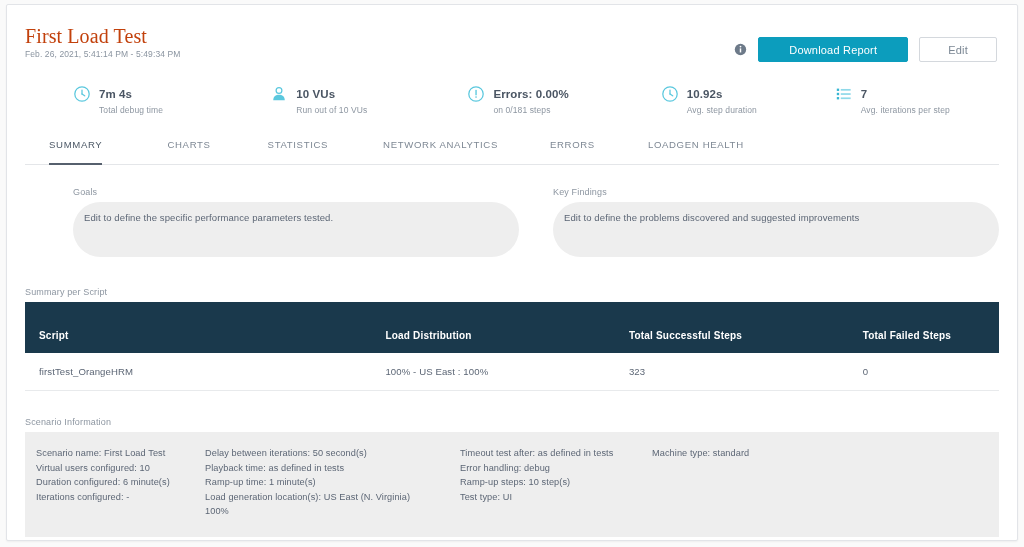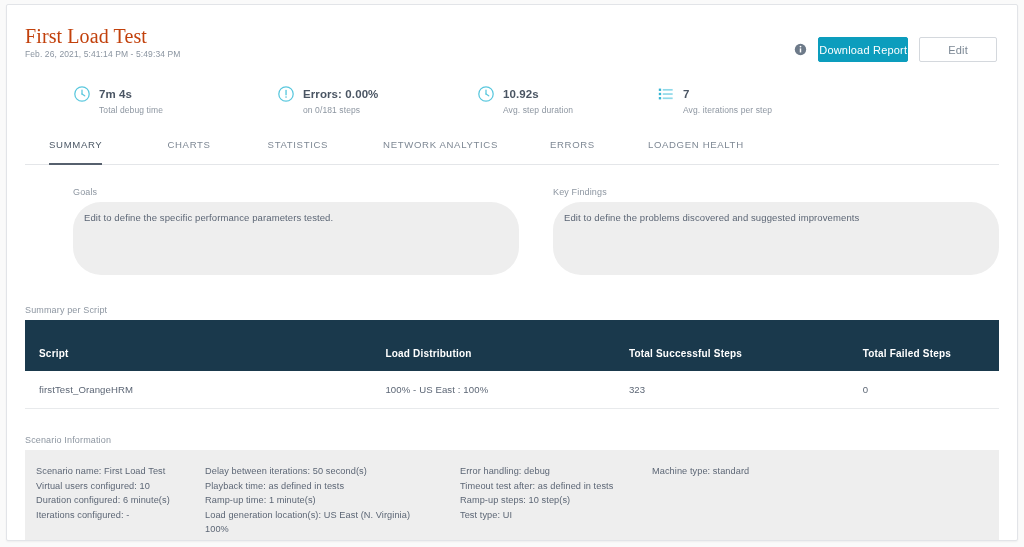--- a/index.html
+++ b/index.html
@@ -61,21 +61,21 @@
     font-size: 11px;
     letter-spacing: .2px;
     border-radius: 2px;
     cursor: pointer;
     white-space: nowrap;
   }
   .btn-primary {
     background: #0c9dbd;
     color: #ffffff;
     border: 1px solid #0c9dbd;
-    padding: 0 0;
+    padding: 0 30px;
     font-weight: 400;
   }
   .btn-secondary {
     background: #ffffff;
     color: #7b8794;
     border: 1px solid #d4d8dd;
     padding: 0 28px;
   }
 
   
@@ -163,21 +163,21 @@
     letter-spacing: .1px;
   }
 
   .two-col {
     display: flex;
     gap: 34px;
     margin-top: 22px;
     padding-left: 48px;
   }
   .col { flex: 1; }
-  .goals-box { height: 73px; border-radius: 28px; }
+  .goals-box { height: 55px; border-radius: 28px; }
 
   
   .tbl-wrap { margin-top: 30px; }
   .tbl { width: 100%; border-collapse: collapse; table-layout: fixed; }
   .tbl thead th {
     background: #1a394c;
     color: #ffffff;
     font-size: 10px;
     font-weight: 700;
     text-align: left;
@@ -250,20 +250,32 @@
           <line x1="10" y1="10" x2="10" y2="5.6" stroke="#5bc8de" stroke-width="1.4" stroke-linecap="round"></line>
           <line x1="10" y1="10" x2="13" y2="12" stroke="#5bc8de" stroke-width="1.4" stroke-linecap="round"></line>
         </svg>
       </span>
       <span class="metric-txt">
         <span class="metric-val">7m 4s</span>
         <div class="metric-lbl">Total debug time</div>
       </span>
     </div>
 
+    <div class="metric m2">
+      <span class="metric-icon">
+        <svg width="18" height="18" viewBox="0 0 20 20">
+          <circle cx="10" cy="6" r="3.2" fill="none" stroke="#5bc8de" stroke-width="1.4"></circle>
+          <path d="M3.6 17 C3.6 12.6 6.6 10.8 10 10.8 C13.4 10.8 16.4 12.6 16.4 17 Z" fill="#5bc8de"></path>
+        </svg>
+      </span>
+      <span class="metric-txt">
+        <span class="metric-val">10 VUs</span>
+        <div class="metric-lbl">Run out of 10 VUs</div>
+      </span>
+    </div>
 
     <div class="metric m3">
       <span class="metric-icon">
         <svg width="18" height="18" viewBox="0 0 20 20">
           <circle cx="10" cy="10" r="8" fill="none" stroke="#5bc8de" stroke-width="1.4"></circle>
           <rect x="9.3" y="5.4" width="1.5" height="6" fill="#5bc8de"></rect>
           <rect x="9.3" y="12.6" width="1.5" height="1.6" fill="#5bc8de"></rect>
         </svg>
       </span>
       <span class="metric-txt">
@@ -358,22 +370,22 @@
           <div class="sc-line">Iterations configured: -</div>
         </div>
         <div class="sc-col sc2">
           <div class="sc-line">Delay between iterations: 50 second(s)</div>
           <div class="sc-line">Playback time: as defined in tests</div>
           <div class="sc-line">Ramp-up time: 1 minute(s)</div>
           <div class="sc-line">Load generation location(s): US East (N. Virginia)
 100%</div>
         </div>
         <div class="sc-col sc3">
+          <div class="sc-line">Timeout test after: as defined in tests</div>
           <div class="sc-line">Error handling: debug</div>
-          <div class="sc-line">Timeout test after: as defined in tests</div>
           <div class="sc-line">Ramp-up steps: 10 step(s)</div>
           <div class="sc-line">Test type: UI</div>
         </div>
         <div class="sc-col sc4">
           <div class="sc-line">Machine type: standard</div>
         </div>
       </div>
     </div>
 
   </div>

